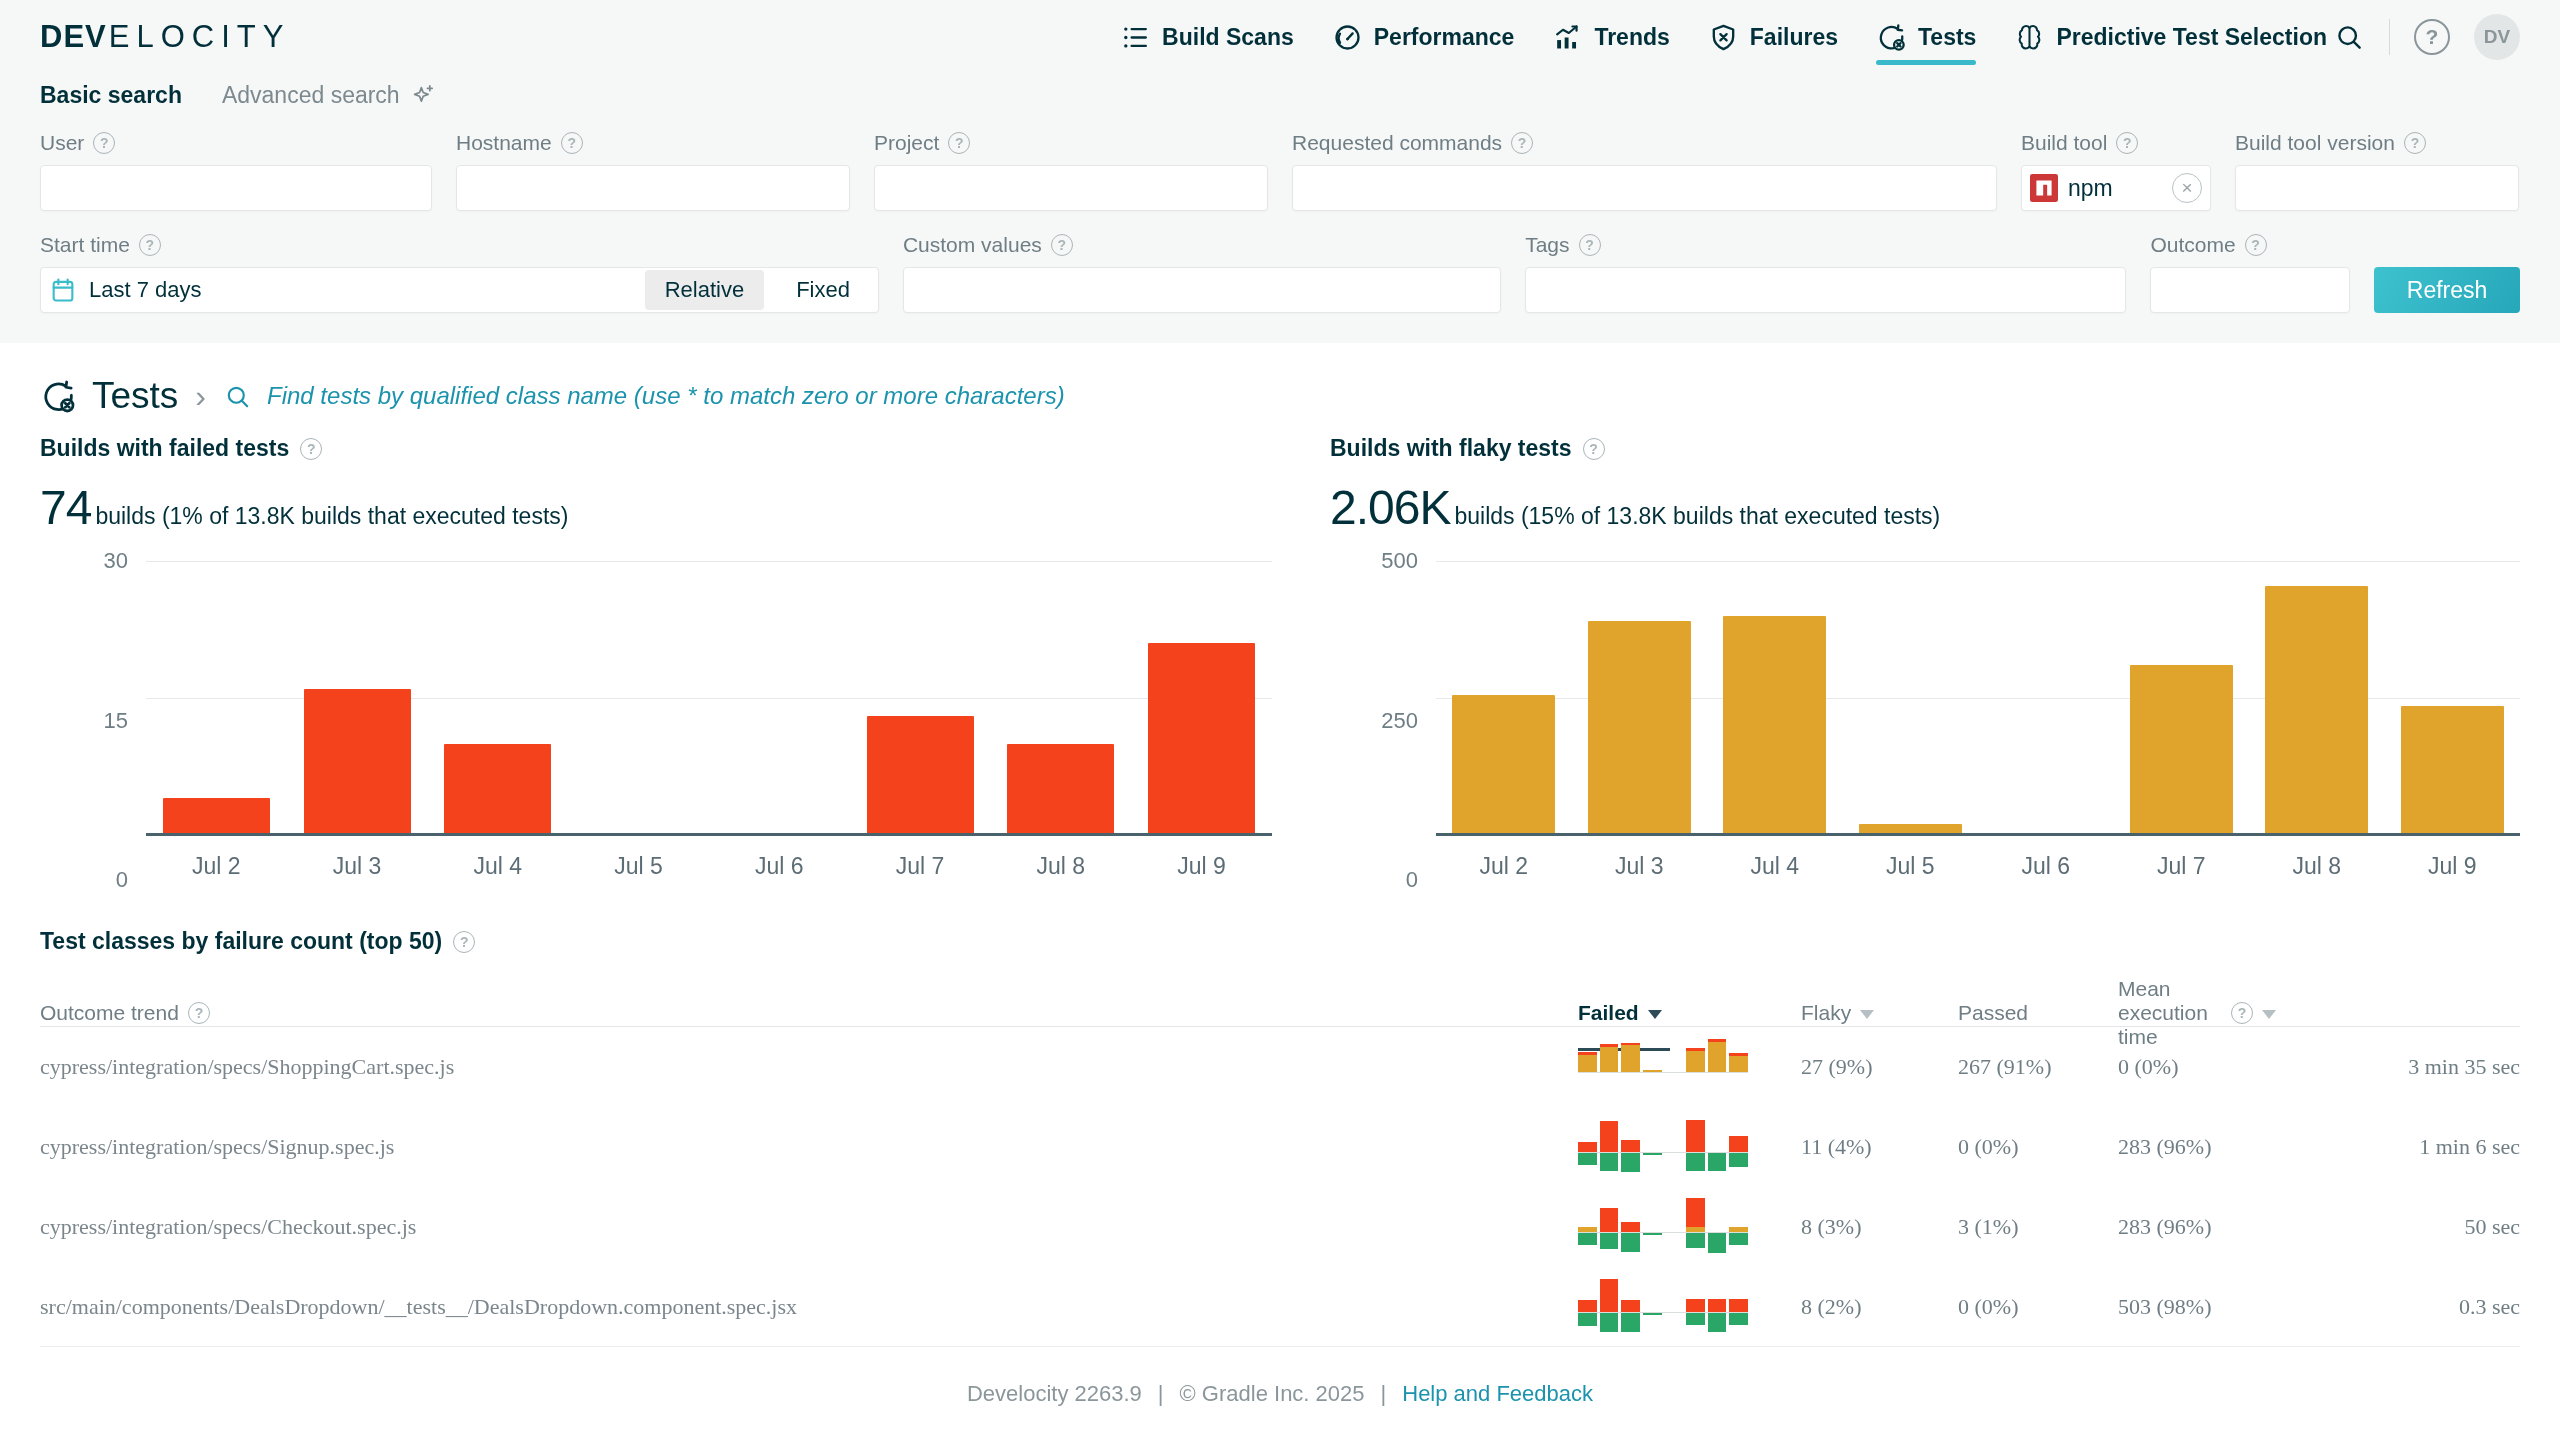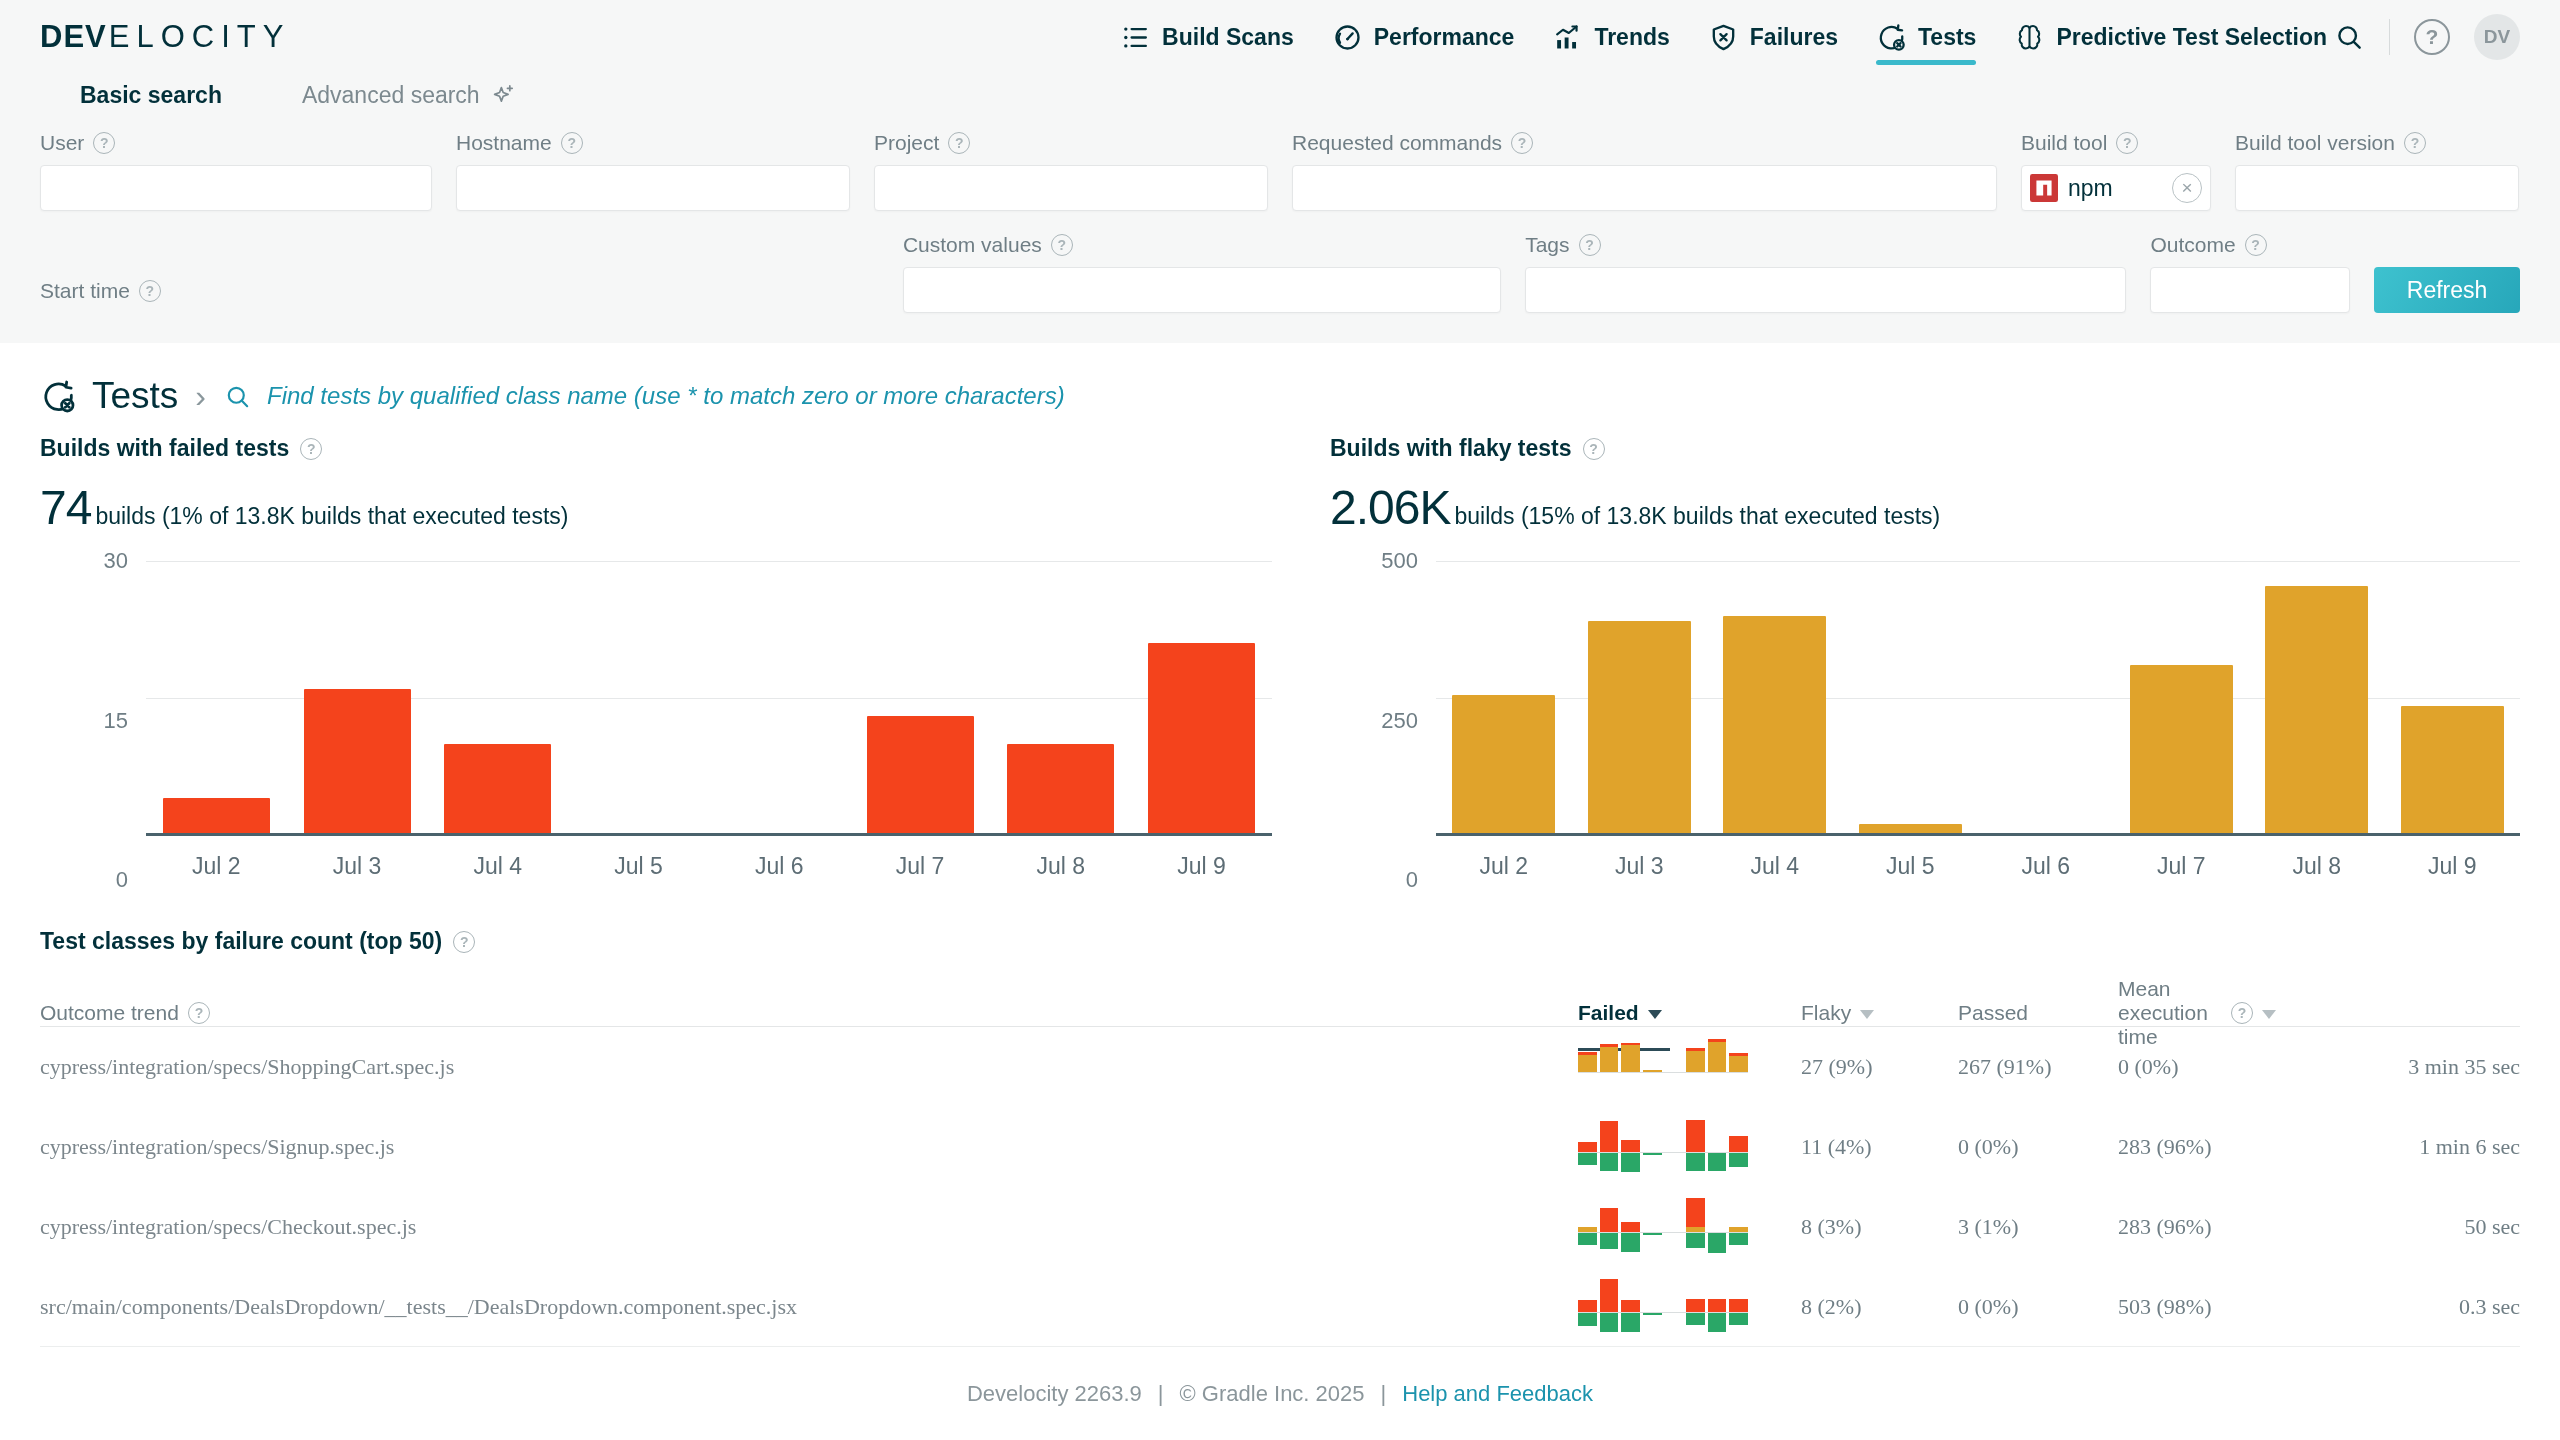--- a/index.html
+++ b/index.html
@@ -29,21 +29,21 @@
   .nav-tools { display:flex; align-items:center; gap:24px; margin-left:6px; }
   .nav-sep { width:1px; height:36px; background:#d7dbdc; }
   .help-round { width:36px; height:36px; border:2px solid #8b969b; border-radius:50%;
               color:#8b969b; font-size:21px; font-weight:700; display:flex; align-items:center; justify-content:center; }
   .avatar { width:46px; height:46px; border-radius:50%; background:#e3e6e7; color:#8b969b;
               font-size:19px; font-weight:700; display:flex; align-items:center; justify-content:center; }
   .search-tool { width:32px; height:32px; color:#02303a; }
 
   
   .search-tabs { display:flex; gap:40px; margin:8px 0 22px; font-size:23px; }
-  .search-tab { color:#7c898f; font-weight:400; display:flex; align-items:center; gap:9px;margin-left:40px; }
+  .search-tab { color:#7c898f; font-weight:400; display:flex; align-items:center; gap:9px; }
   .search-tab.active { color:#02303a; font-weight:700; }
   .search-tab .icon { width:27px; height:27px; }
 
   .fields-row { display:flex; gap:24px; align-items:flex-end; }
   .fields-row + .fields-row { margin-top:22px; }
   .field { display:flex; flex-direction:column; }
   .field-label { font-size:21px; color:#6f7e85; margin-bottom:10px; display:flex; align-items:center; gap:9px; }
   .help-circle { width:22px; height:22px; border:1.5px solid #aab5b9; border-radius:50%;
                  color:#aab5b9; font-size:14px; font-weight:700; display:inline-flex;
                  align-items:center; justify-content:center; flex:none; }
@@ -296,20 +296,32 @@
       <input class="input" data-interactable="true" value="" style="">
     </div>
   </div>
 
   <div class="fields-row" data-interactable="false">
     <div class="field w-starttime" data-interactable="false">
       <div class="field-label">
           <span data-interactable="false">Start time</span>
           <span class="help-circle" data-interactable="true">?</span>
         </div>
+      <div class="input fake-input" data-interactable="true">
+        <span class="icon cal-icon" data-interactable="false">
+            <svg viewBox="0 0 24 24" fill="none" stroke="#3bbccb" stroke-width="1.8" stroke-linecap="round">
+              <rect x="4" y="5" width="16" height="16" rx="2"></rect>
+              <path d="M8 3v4M16 3v4M4 10h16"></path>
+            </svg>
+          </span>
+        <span data-interactable="false">Last 7 days</span>
+        <span class="spacer"></span>
+        <span class="mode-pill selected" data-interactable="true">Relative</span>
+        <span class="mode-pill" data-interactable="true">Fixed</span>
+      </div>
     </div>
     <div class="field w-custom" data-interactable="false">
       <div class="field-label">
           <span data-interactable="false">Custom values</span>
           <span class="help-circle" data-interactable="true">?</span>
         </div>
       <input class="input" data-interactable="true" value="" style="">
     </div>
     <div class="field w-tags" data-interactable="false">
       <div class="field-label">

